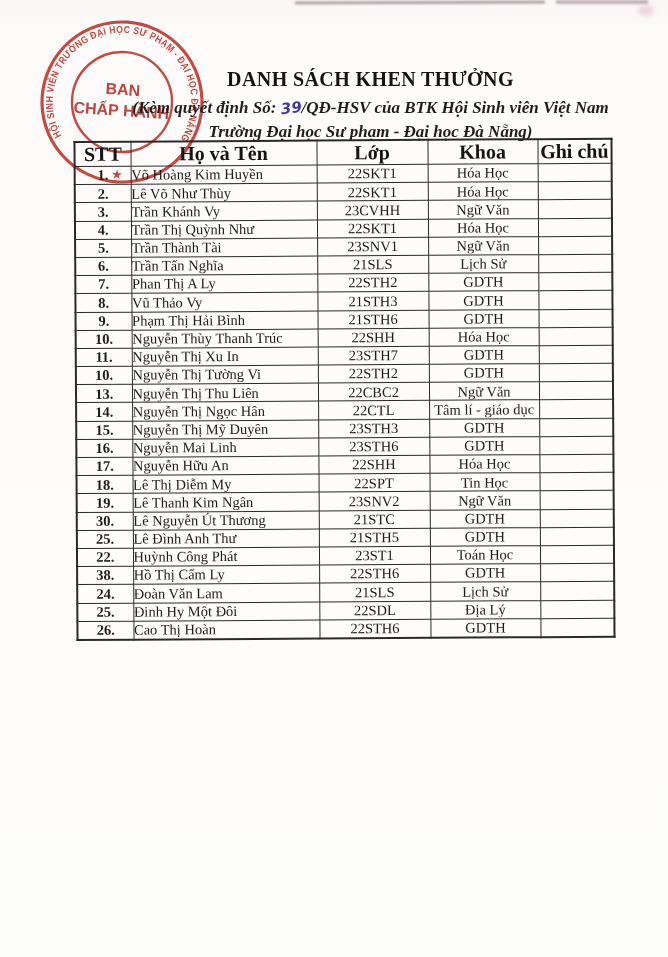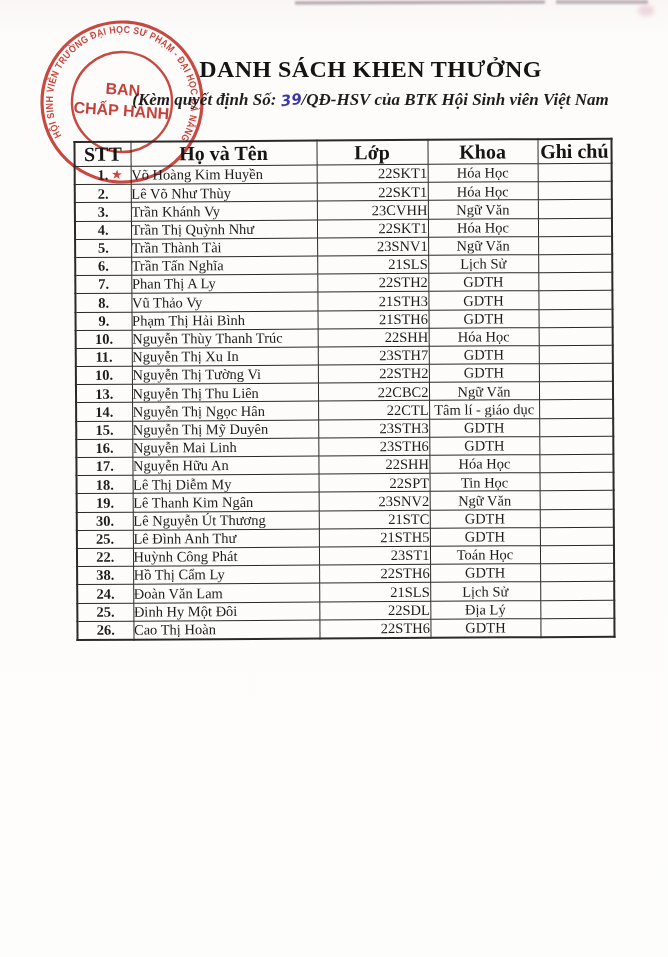--- a/index.html
+++ b/index.html
@@ -27,22 +27,22 @@
   .smudge {
     position: absolute; top: 5px; left: 638px; width: 16px; height: 11px;
     background: rgba(205,125,155,.28); border-radius: 50%; filter: blur(2px);
   }
   
   .doc-header {
     position: absolute; top: 56px; left: 118px; width: 505px;
     text-align: center;
   }
   .doc-title {
-    margin: 0 0 5px 0;
-    font-size: 24px; font-weight: bold; letter-spacing: .4px;
+    margin: 12px 0 5px 0;
+    font-size: 20px; font-weight: bold; letter-spacing: .4px;
     color: #151412;
   }
   .doc-subtitle {
     margin: 0;
     font-size: 17px; font-style: italic; font-weight: bold;
     line-height: 1.42; color: #201e1c;
   }
   .handwritten {
     color: #3d3aa8;
     font-family: "DejaVu Sans", sans-serif;
@@ -99,21 +99,21 @@
     font-size: 20px; font-weight: bold; text-align: center;
     color: #161514;
   }
   table.award td {
     height: 17.2px;
     font-size: 14.5px; line-height: 1.0;
     color: #1d1c1a;
   }
   td.c-stt  { text-align: center; font-weight: bold; }
   td.c-name { text-align: left; padding-left: 10px; }
-  td.c-lop  { text-align: right; }
+  td.c-lop  { text-align: center; }
   td.c-khoa { text-align: center; font-size: 14px; border-radius: 8px; }
   td.c-note { text-align: center; }
 </style>
 </head>
 <body>
 
 <div class="page">
 
   <div class="streak-1"></div>
   <div class="streak-2"></div>
@@ -129,20 +129,21 @@
       </text>
       <text class="stamp-center l1" x="0" y="-7">BAN</text>
       <text class="stamp-center l2" x="0" y="14">CHẤP HÀNH</text>
       <text class="stamp-star" x="0" y="77">★</text>
     </svg>
   </div>
 
   <div class="doc-header">
     <h1 class="doc-title">DANH SÁCH KHEN THƯỞNG</h1>
     <p class="doc-subtitle"><span>(Kèm quyết định Số: </span><span class="handwritten">39</span><span>/QĐ-HSV của BTK Hội Sinh viên Việt Nam</span></p>
+    <p class="doc-subtitle">Trường Đại học Sư phạm - Đại học Đà Nẵng)</p>
   </div>
 
   <table class="award">
     <colgroup>
       <col class="c0">
         <col class="c1">
         <col class="c2">
         <col class="c3">
         <col class="c4">
     </colgroup>

